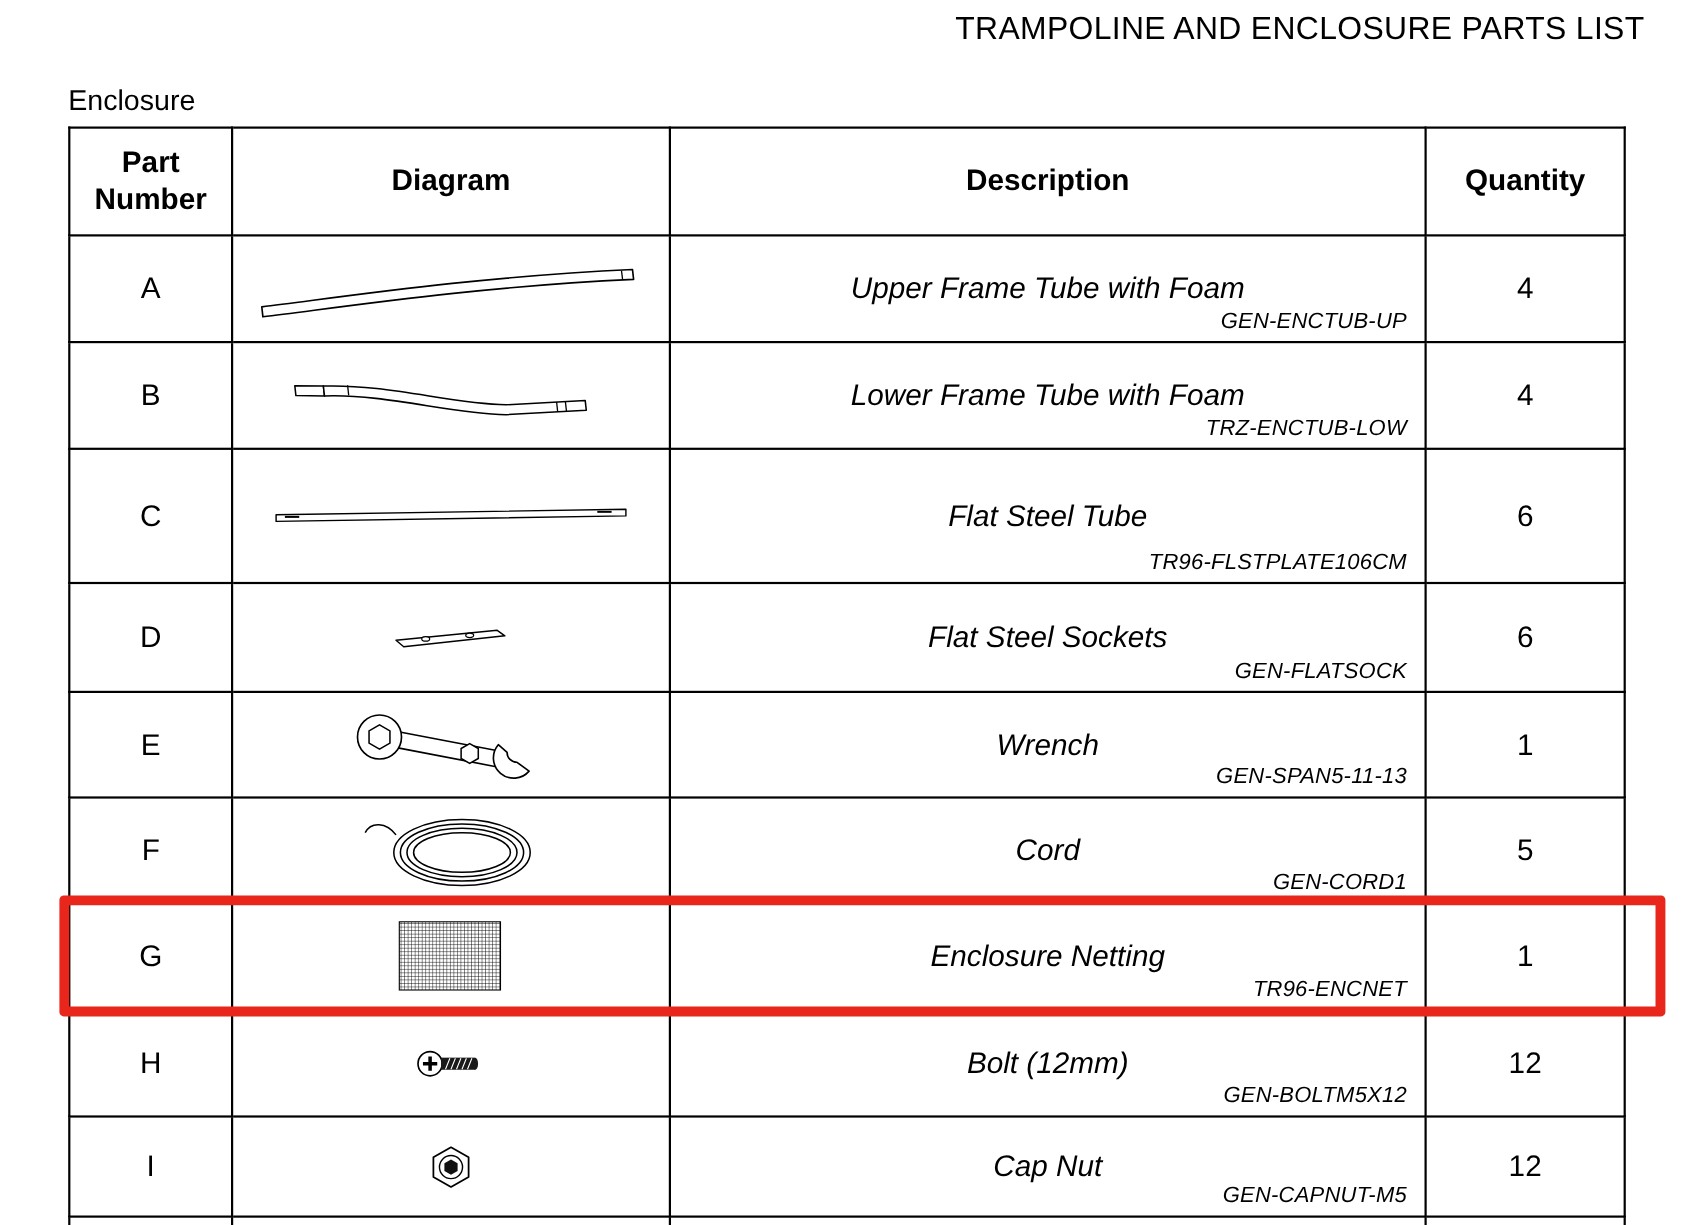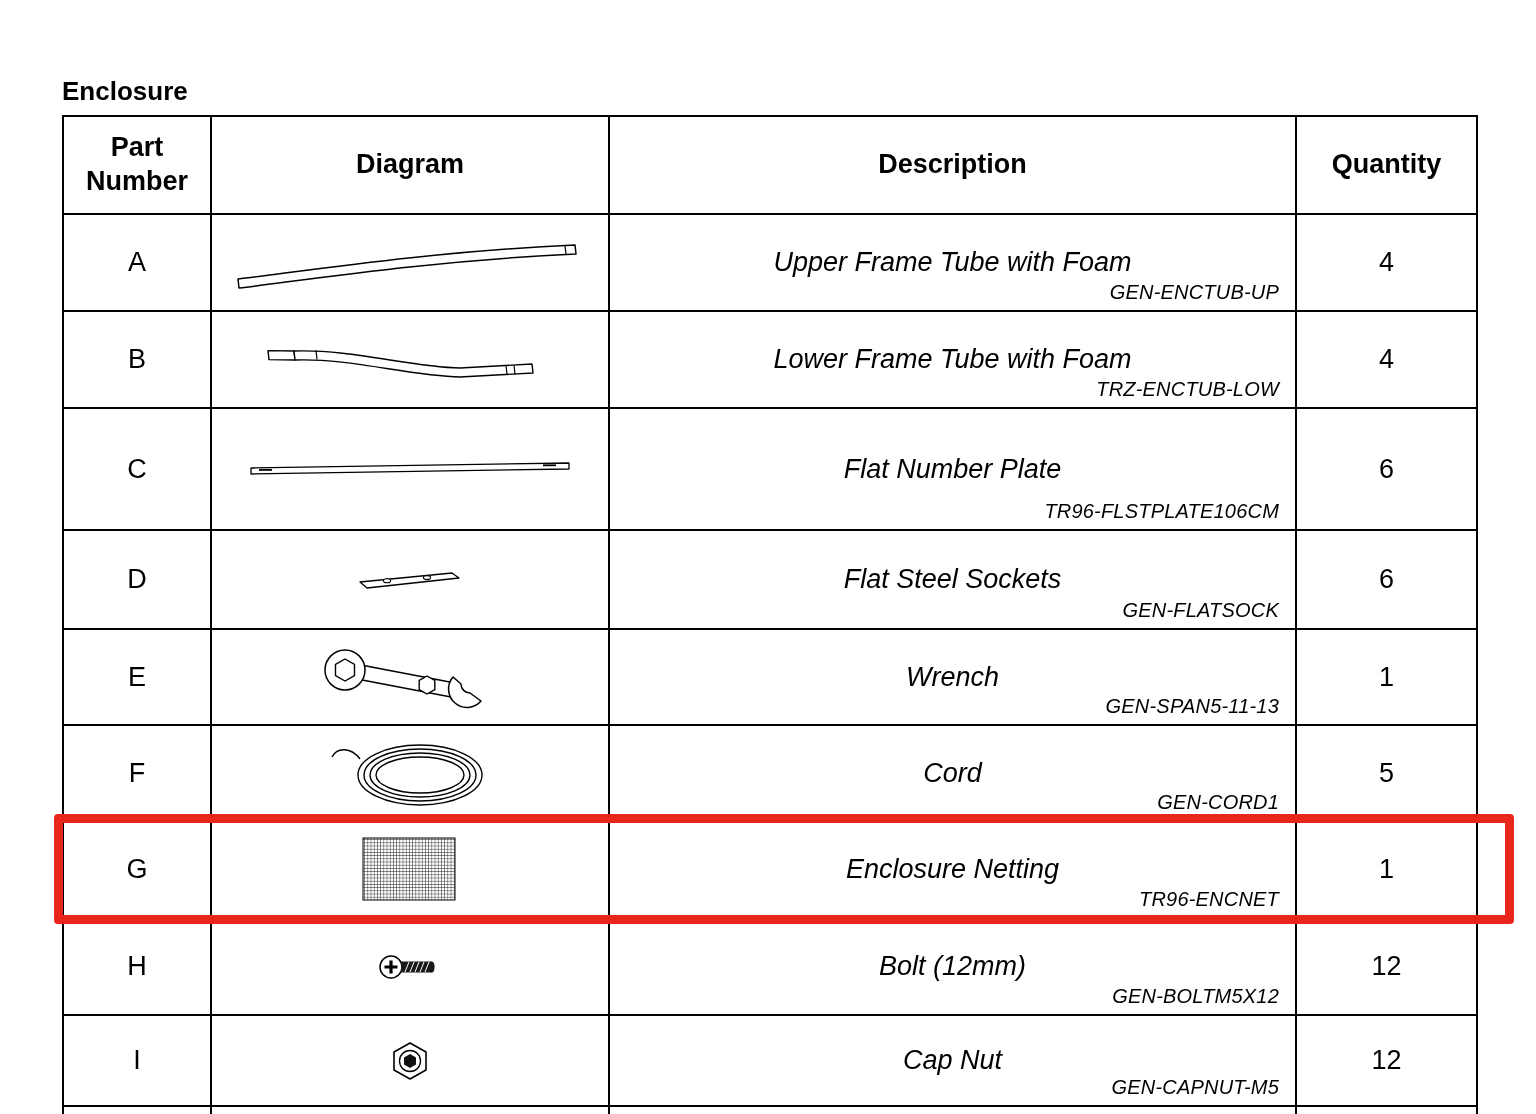--- a/index.html
+++ b/index.html
@@ -6,21 +6,21 @@
   .page {
     position:relative; width:1536px; height:1114px; background:#ffffff;
     font-family:"Liberation Sans", sans-serif; color:#000; overflow:hidden;
   }
   .page-title {
     position:absolute; top:10px; right:41px;
     font-size:29px; letter-spacing:0.3px; white-space:nowrap;
   }
   .section-heading {
     position:absolute; top:76px; left:62px;
-    font-size:26px; font-weight:bold;
+    font-size:26px; font-weight:normal;
   }
   table.parts-table {
     position:absolute; top:115px; left:62px;
     border-collapse:collapse; table-layout:fixed;padding-left:13px;
   }
   .parts-table th, .parts-table td {
     border:2px solid #000; padding:0; overflow:hidden;
   }
   .parts-table th {
     font-size:27px; font-weight:bold; text-align:center; vertical-align:middle;
@@ -42,20 +42,21 @@
     position:absolute; left:54px; top:814px; width:1460px; height:110px;
     box-sizing:border-box; border:9px solid #e8261c; border-radius:4px;
     pointer-events:none; z-index:5; background:transparent;
   }
 </style>
 </head>
 <body>
 
 <div class="page">
 
+  <div class="page-title">TRAMPOLINE AND ENCLOSURE PARTS LIST</div>
   <div class="section-heading">Enclosure</div>
 
   <table class="parts-table">
     <colgroup>
       <col style="width:148px">
         <col style="width:398px">
         <col style="width:687px">
         <col style="width:181px">
     </colgroup>
     <thead>
@@ -104,21 +105,21 @@
       <tr style="height:122px">
         <td class="c-part">C</td>
         <td class="c-diagram">
           <svg width="330" height="20" viewBox="0 0 330 20">
             <path d="M6,9 L324,4 L324,10 L6,15 Z" fill="#fff" stroke="#000" stroke-width="1.3" stroke-linejoin="round"></path>
             <rect x="14" y="10" width="13" height="1.8" fill="#000"></rect>
             <rect x="298" y="5.4" width="13" height="1.8" fill="#000"></rect>
           </svg>
         </td>
         <td class="c-desc">
-          <span>Flat Number Plate</span>
+          <span>Flat Steel Tube</span>
           <div class="desc-code">TR96-FLSTPLATE106CM</div>
         </td>
         <td class="c-qty">6</td>
       </tr>
 
       <tr style="height:99px">
         <td class="c-part">D</td>
         <td class="c-diagram">
           <svg width="106" height="24" viewBox="0 0 106 24">
             <path d="M3,14 L95,5 L102,10 L10,20 Z" fill="#fff" stroke="#000" stroke-width="1.3" stroke-linejoin="round"></path>

